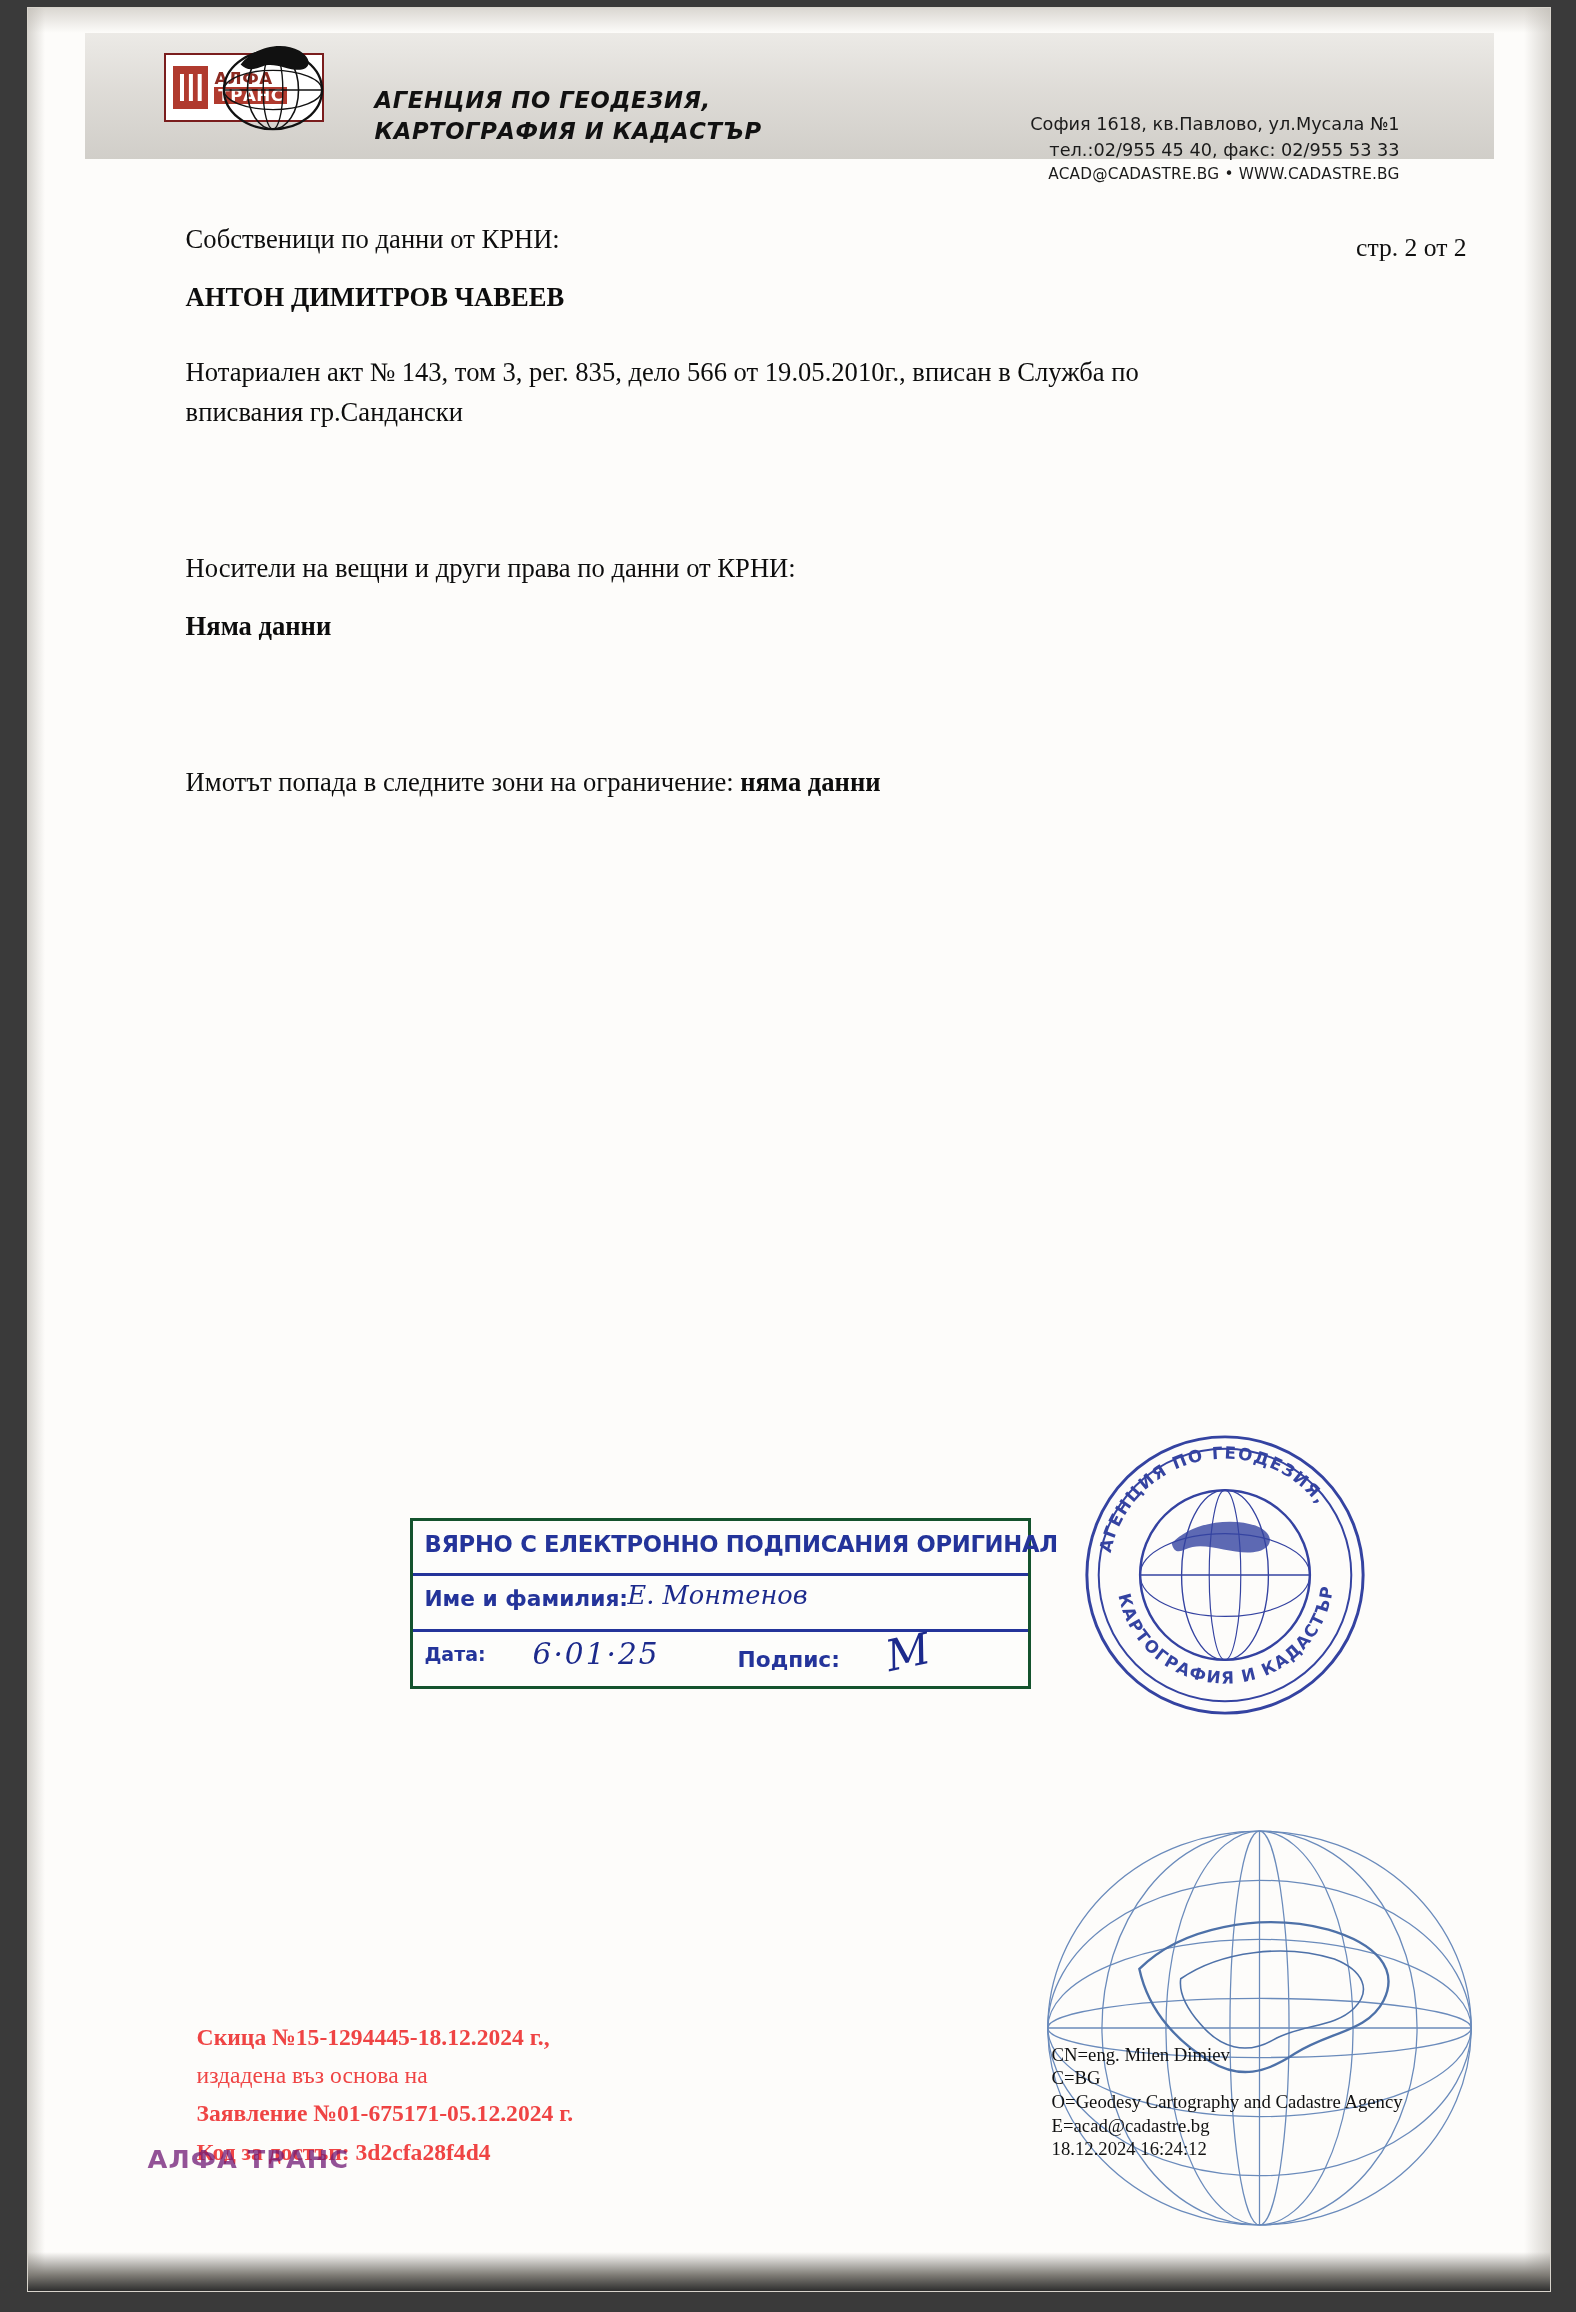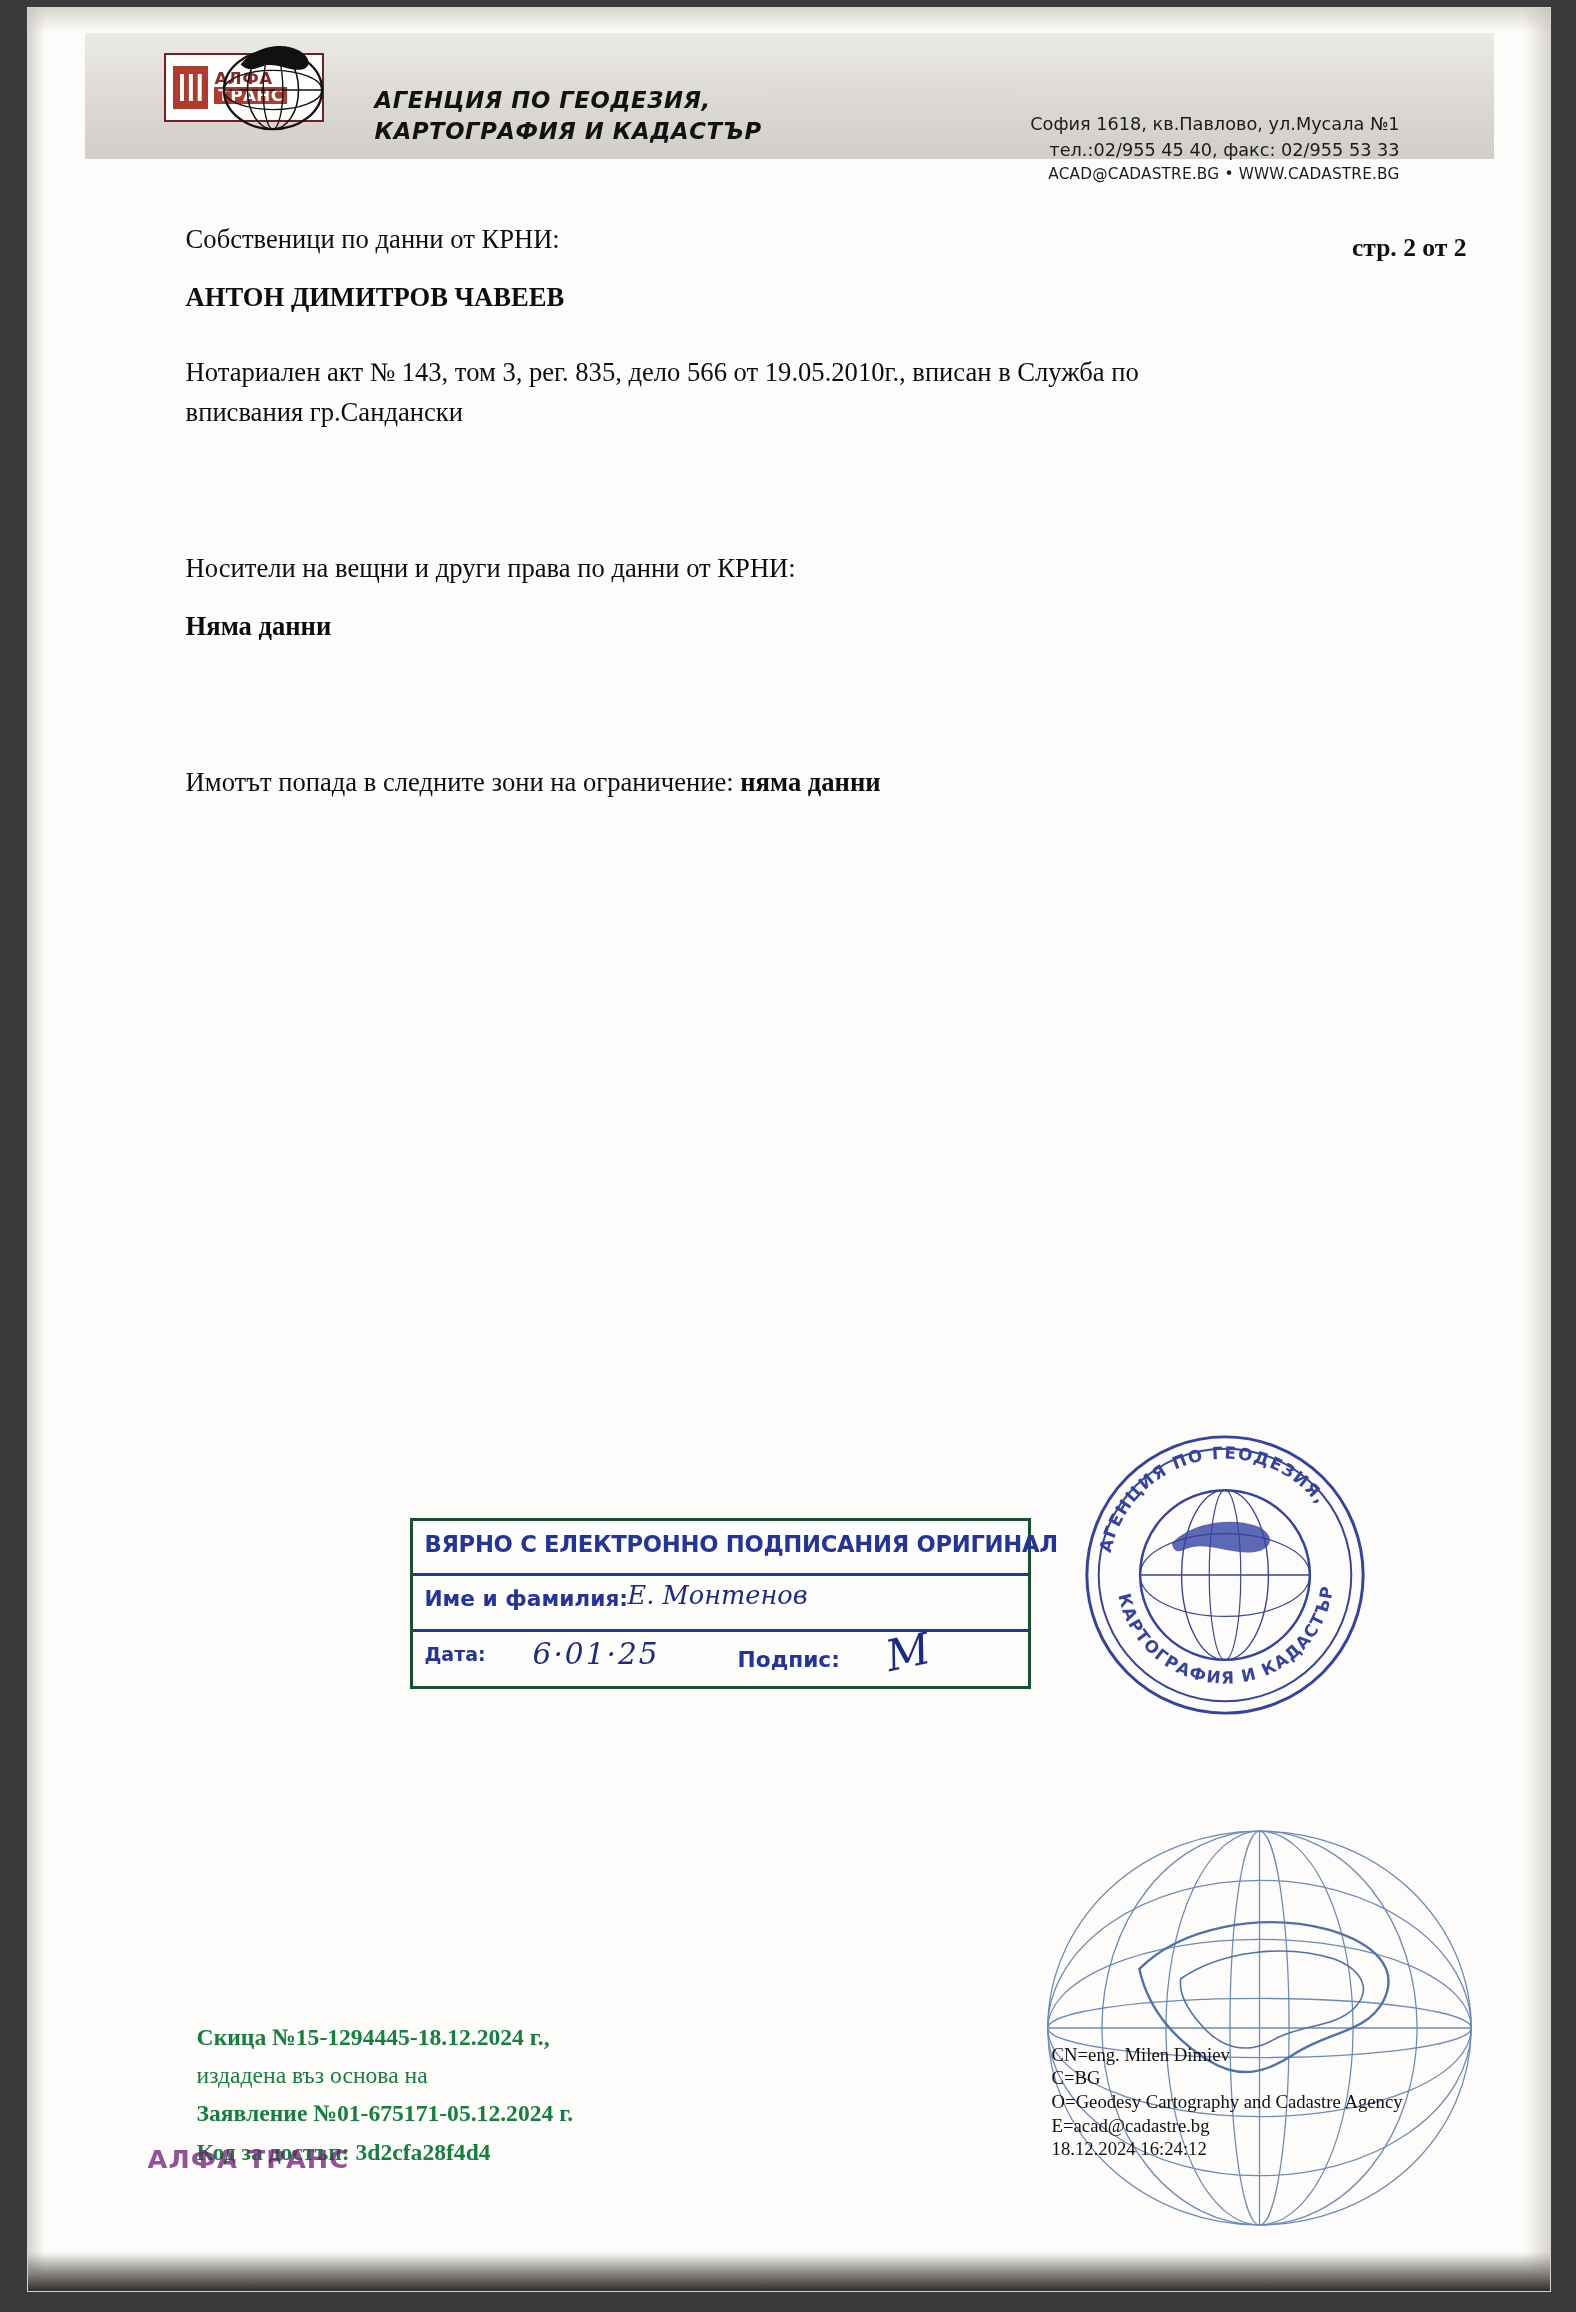--- a/index.html
+++ b/index.html
@@ -134,21 +134,21 @@
   .contact .small {
     font-size: 15.3px;
     letter-spacing: 0.2px;
   }
 
   
   .page-num {
     position: absolute;
     right: 83px; top: 225px;
     font-family: "Liberation Serif", serif;
-    font-weight: bold;
+    font-weight: normal;
     font-size: 25.6px;
     color: #111;
   }
   .body {
     position: absolute;
     left: 158px; top: 212px;
     width: 1202px;
     font-size: 26.6px;
     color: #0d0d0d;
     line-height: 1.43;
@@ -244,21 +244,21 @@
     line-height: 1.26;
     white-space: pre-line;
   }
 
   
   .footer {
     position: absolute;
     left: 169px; top: 2010px;
     font-size: 23.6px;
     font-weight: bold;
-    color: #15803d;
+    color: #ef4444;
     line-height: 1.62;
   }
   .footer .reg { font-weight: normal; }
   .watermark {
     position: absolute;
     left: 120px; top: 2136px;
     font-family: "DejaVu Sans", sans-serif;
     font-weight: bold;
     font-size: 25.6px;
     color: #701a75;

